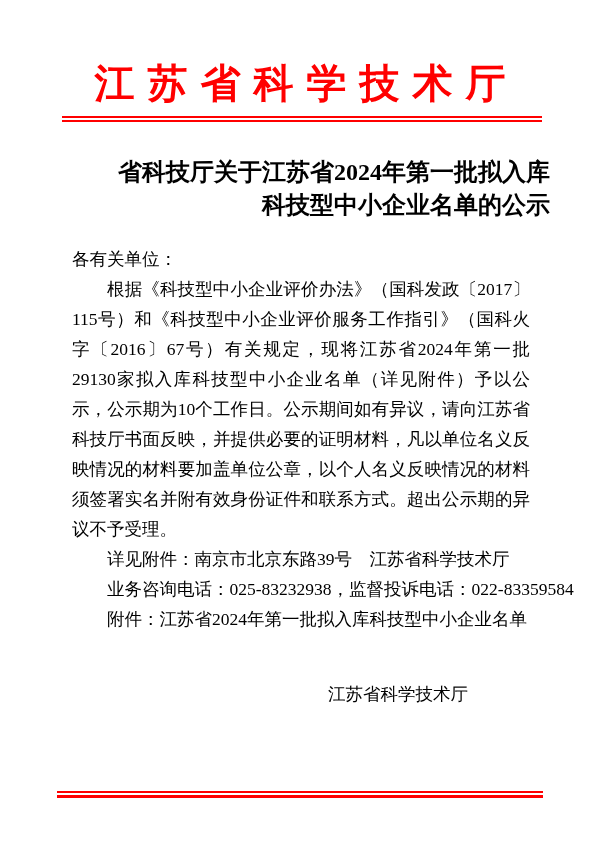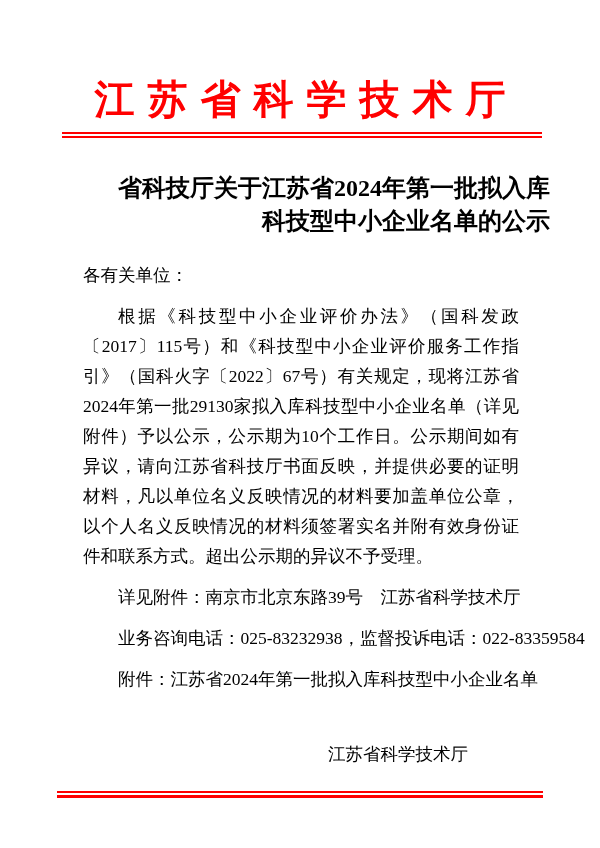--- a/index.html
+++ b/index.html
@@ -5,21 +5,21 @@
   html, body { margin: 0; padding: 0; background: #ffffff; }
   .page {
     position: relative;
     width: 600px;
     height: 848px;
     background: var(--page-bg, #ffffff);
     color: var(--text-color, #000000);
     font-family: "Liberation Serif", "DejaVu Serif", serif;
     overflow: hidden;
     box-sizing: border-box;
-    padding-top: 76px;
+    padding-top: 60px;
   }
   .letterhead {
     color: var(--accent-red, #ff0000);
     font-size: 40px;
     font-weight: bold;
     line-height: 48px;
     text-align: center;
     letter-spacing: 13px;
     padding-left: 13px;
     white-space: nowrap;
@@ -46,21 +46,21 @@
     font-weight: bold;
     line-height: 33px;
     text-align: right;
   }
   .title-line { display: block; }
   .body-text {
     margin: 22px 70px 0 72px;
     font-size: 17.5px;
     line-height: 30px;
   }
-  .body-text p { margin: 11px; }
+  .body-text p { margin: 0; }
   .paragraph {
     text-indent: 2em;
     text-align: justify;
     text-justify: inter-character;
   }
   .contact-line {
     text-indent: 2em;
     white-space: nowrap;
   }
   .signature {
@@ -80,21 +80,21 @@
 
   <div class="rule rule-top"></div>
 
   <h1 class="doc-title">
     <span class="title-line">省科技厅关于江苏省2024年第一批拟入库</span>
     <span class="title-line">科技型中小企业名单的公示</span>
   </h1>
 
   <div class="body-text">
     <p class="salutation">各有关单位：</p>
-    <p class="paragraph">根据《科技型中小企业评价办法》（国科发政〔2017〕115号）和《科技型中小企业评价服务工作指引》（国科火字〔2022〕67号）有关规定，现将江苏省2024年第一批29130家拟入库科技型中小企业名单（详见附件）予以公示，公示期为10个工作日。公示期间如有异议，请向江苏省科技厅书面反映，并提供必要的证明材料，凡以单位名义反映情况的材料要加盖单位公章，以个人名义反映情况的材料须签署实名并附有效身份证件和联系方式。超出公示期的异议不予受理。</p>
+    <p class="paragraph">根据《科技型中小企业评价办法》（国科发政〔2017〕115号）和《科技型中小企业评价服务工作指引》（国科火字〔2016〕67号）有关规定，现将江苏省2024年第一批29130家拟入库科技型中小企业名单（详见附件）予以公示，公示期为10个工作日。公示期间如有异议，请向江苏省科技厅书面反映，并提供必要的证明材料，凡以单位名义反映情况的材料要加盖单位公章，以个人名义反映情况的材料须签署实名并附有效身份证件和联系方式。超出公示期的异议不予受理。</p>
     <p class="contact-line">详见附件：南京市北京东路39号　江苏省科学技术厅</p>
     <p class="contact-line">业务咨询电话：025-83232938，监督投诉电话：022-83359584</p>
     <p class="contact-line">附件：江苏省2024年第一批拟入库科技型中小企业名单</p>
   </div>
 
   <div class="signature">
     <div>江苏省科学技术厅</div>
   </div>
 
   <div class="rule rule-bottom"></div>

